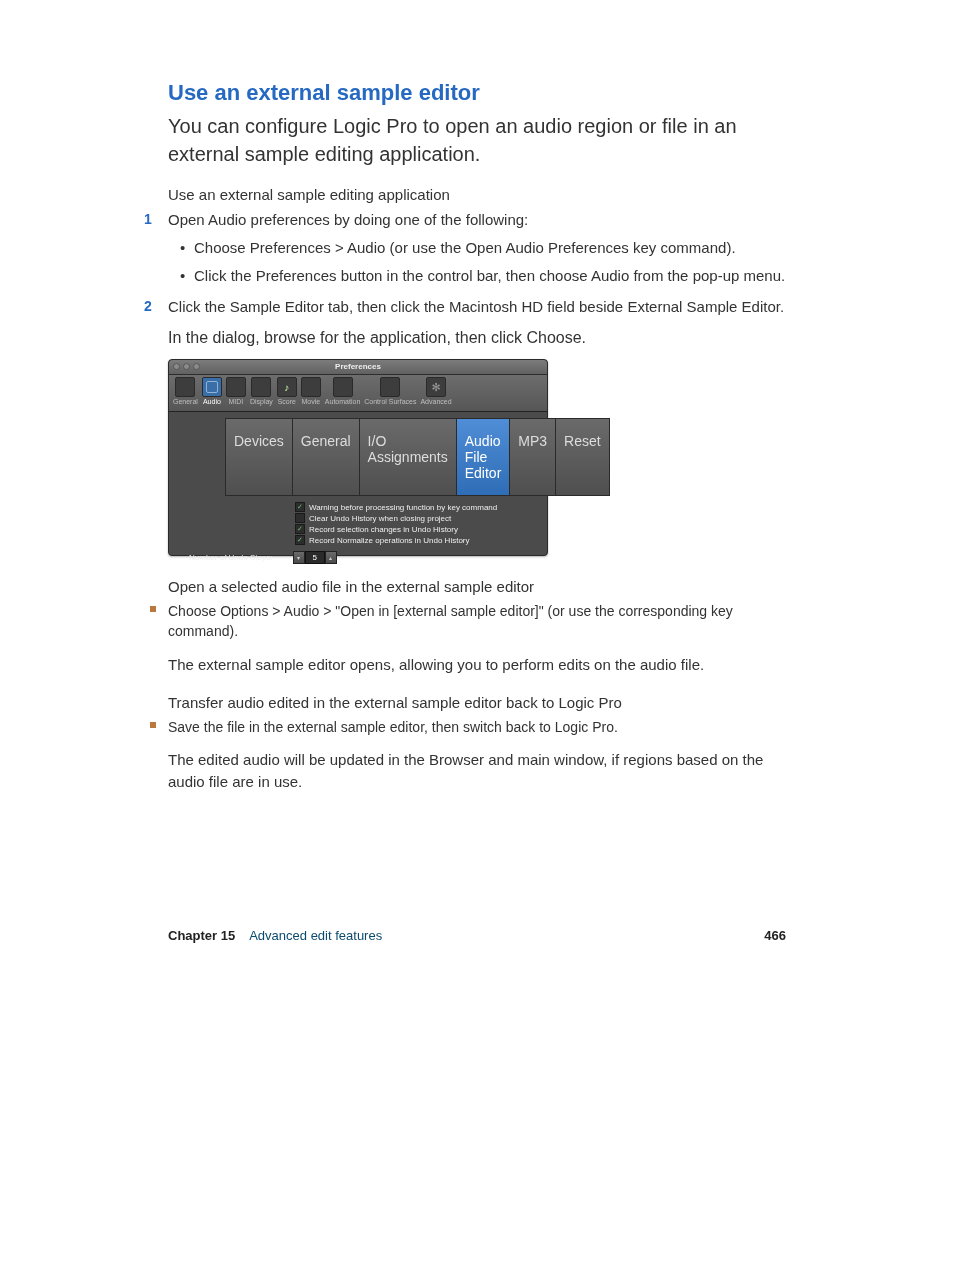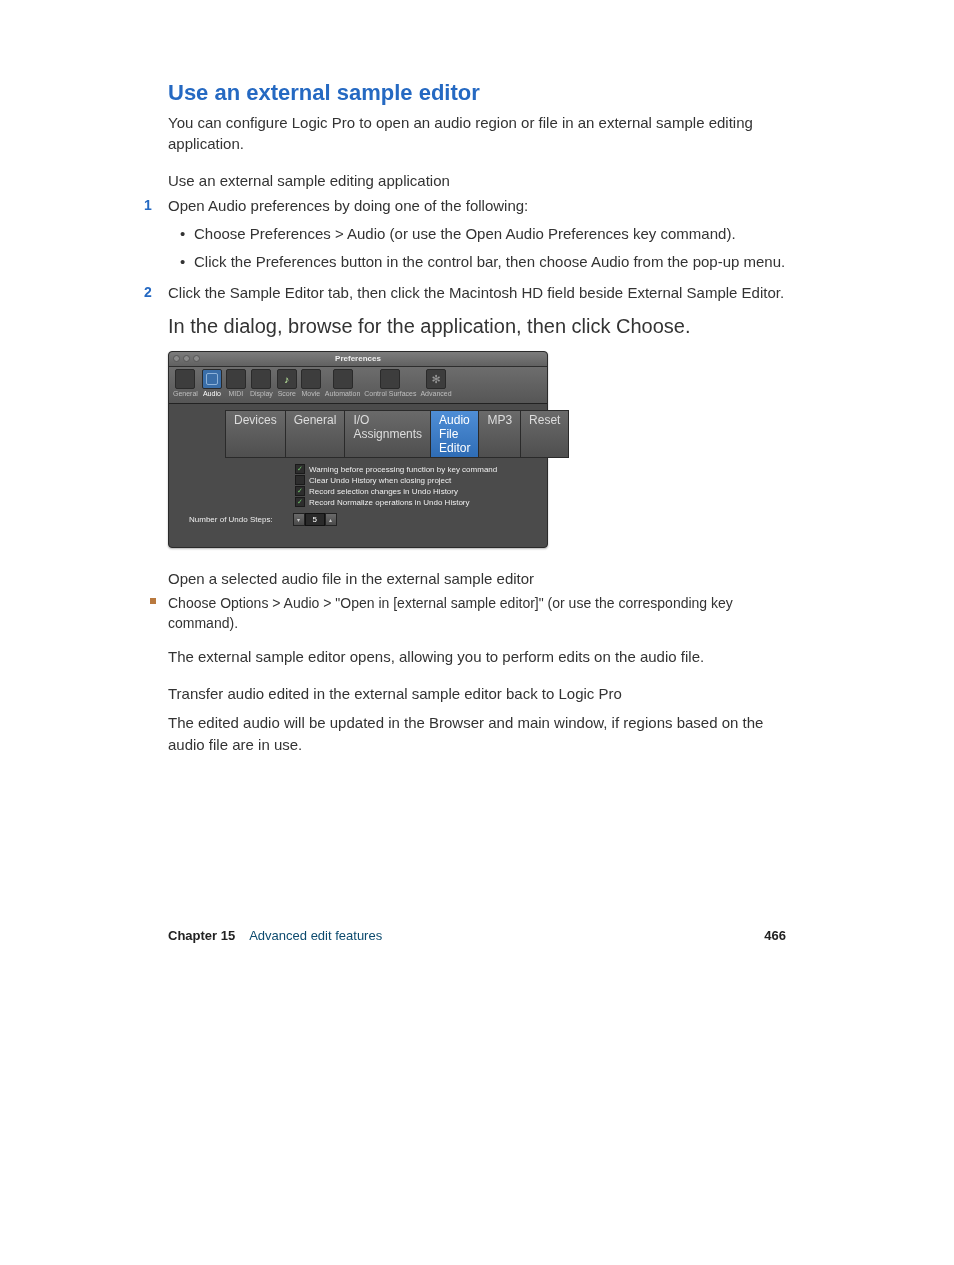--- a/index.html
+++ b/index.html
@@ -15,21 +15,21 @@
     box-sizing: border-box;
     padding: 80px 168px 0 168px;
   }
   h2.section-title {
     color: #2569c2;
     font-size: 22px;
     font-weight: 600;
     margin: 0 0 6px 0;
   }
   p.intro {
-    font-size: 15px;
+    font-size: 20px;
     line-height: 1.4;
     margin: 0 0 18px 0;
   }
   .subheading {
     font-weight: 400;
     font-size: 15px;
     margin: 0 0 6px 0;
   }
   ol.numbered { list-style: none; margin: 0 0 10px 0; padding: 0; }
   ol.numbered > li { position: relative; padding-left: 0; margin-bottom: 8px; font-size: 15px; line-height: 1.45; }
@@ -37,21 +37,21 @@
     position: absolute;
     left: -24px;
     top: 0;
     color: #2569c2;
     font-weight: 700;
     font-size: 14px;
   }
   ul.bullets { list-style: none; margin: 6px 0 10px 12px; padding: 0; }
   ul.bullets > li { position: relative; padding-left: 14px; margin-bottom: 6px; font-size: 15px; line-height: 1.45; }
   ul.bullets > li .dot { position: absolute; left: 0; top: 0; }
-  .indent { margin-left: 0; margin-top: 8px; font-size: 20px; line-height: 1.45; }
+  .indent { margin-left: 0; margin-top: 8px; font-size: 16px; line-height: 1.45; }
 
   ul.sq { list-style: none; margin: 0 0 12px 0; padding: 0; }
   ul.sq > li { position: relative; padding-left: 0; font-size: 14px; line-height: 1.45; }
   ul.sq > li .sqmark {
     position: absolute; left: -18px; top: 5px; width: 6px; height: 6px; background: #b9793e;
   }
   .para { font-size: 15px; line-height: 1.45; margin: 10px 0 18px 0; }
 
   
   .prefs {
@@ -90,21 +90,21 @@
   .prefs .tbicon { width:18px; height:18px; background:#3d3d3d; border-radius:2px; border:1px solid #2a2a2a; position:relative;}
   .prefs .tbitem.sel .tbicon{ background:#3a6ea8; }
   .prefs .tbicon.audio::after{content:"";position:absolute;inset:3px;border:1px solid #8fb3d9;border-radius:2px;}
   .prefs .tbicon.gear::after{content:"✻";position:absolute;inset:0;display:flex;align-items:center;justify-content:center;color:#999;font-size:11px;}
   .prefs .tbicon.note::after{content:"♪";position:absolute;inset:0;display:flex;align-items:center;justify-content:center;color:#cfa;font-size:10px;}
   .prefs .body { padding: 6px 10px 8px 10px; }
   .prefs .subtabs { display:flex; gap:0; margin: 0 0 6px 46px; }
   .prefs .subtab {
     border:1px solid #2a2a2a; border-right:none;
     background: linear-gradient(#6a6a6a,#4f4f4f);
-    color:#ddd; padding:2px 8px; font-size:12px;
+    color:#ddd; padding:14px 8px; font-size:14px;
   }
   .prefs .subtab:last-child{border-right:1px solid #2a2a2a;}
   .prefs .subtab.active{ background: linear-gradient(#4f8ed6,#2f6db6); color:#fff; }
   .prefs .checks { margin: 4px 0 6px 96px; }
   .prefs .chk { display:flex; align-items:center; gap:4px; margin:1px 0; color:#eee;padding-left:20px; }
   .prefs .chk .box{ width:8px;height:8px;border:1px solid #1a1a1a;background:#2d2d2d;display:flex;align-items:center;justify-content:center;font-size:7px;color:#6fc66a;}
   .prefs .row { display:flex; align-items:center; gap:20px; margin:4px 0 0 10px; color:#eee;}
   .prefs .stepper { display:flex; align-items:center; }
   .prefs .stepper .btn{ width:10px;height:11px;background:linear-gradient(#6a6a6a,#4a4a4a);border:1px solid #222;display:flex;align-items:center;justify-content:center;font-size:6px;color:#ccc;}
   .prefs .stepper .val{ width:18px;height:11px;background:#2a2a2a;border:1px solid #111;color:#fff;display:flex;align-items:center;justify-content:center;font-size:8px;}
@@ -238,20 +238,23 @@
     </div>
   </div>
 
   <div class="subheading">Open a selected audio file in the external sample editor</div>
   <ul class="sq">
     <li><span class="sqmark"></span><span>Choose Options &gt; Audio &gt; "Open in [external sample editor]" (or use the corresponding key command).</span></li>
   </ul>
   <div class="para">The external sample editor opens, allowing you to perform edits on the audio file.</div>
 
   <div class="subheading">Transfer audio edited in the external sample editor back to Logic Pro</div>
+  <ul class="sq">
+    <li><span class="sqmark"></span><span>Save the file in the external sample editor, then switch back to Logic Pro.</span></li>
+  </ul>
   <div class="para">The edited audio will be updated in the Browser and main window, if regions based on the audio file are in use.</div>
 
   <div class="footer">
     <div class="left">
       <span class="chapter">Chapter  15</span>
       <span class="chname">Advanced edit features</span>
     </div>
     <span class="pageno">466</span>
   </div>
 

